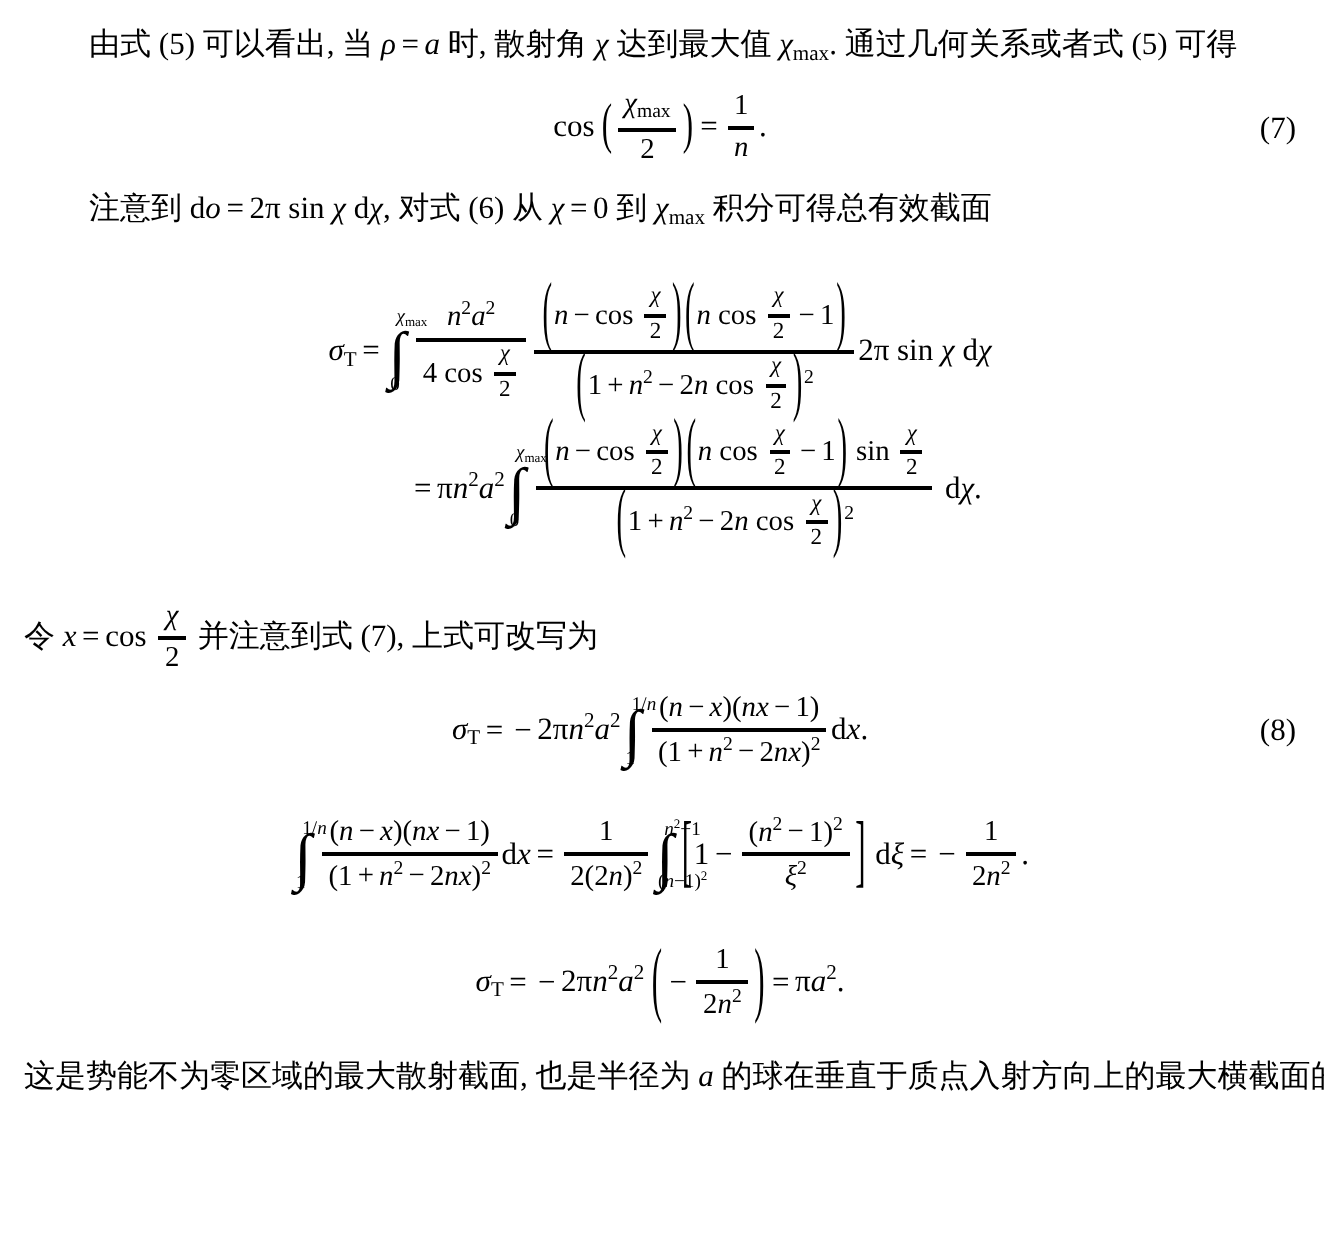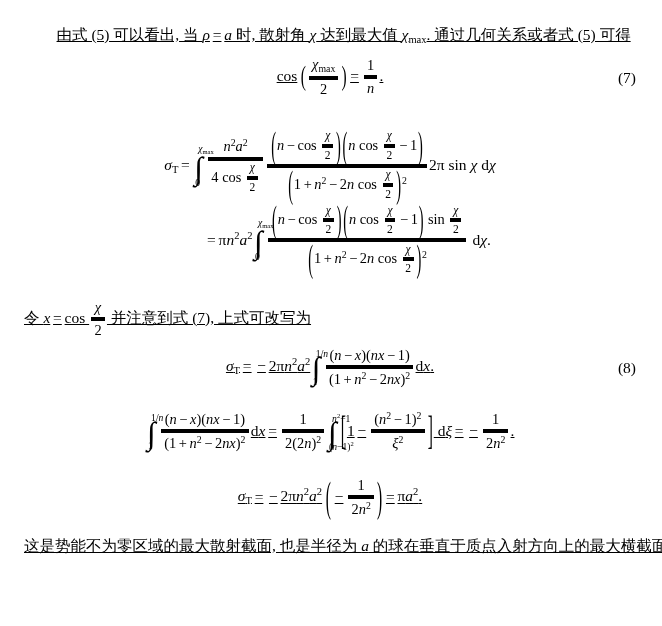--- a/index.html
+++ b/index.html
@@ -11,23 +11,22 @@
     height: 626px;
     background: #ffffff;
     font-family: "Liberation Serif", serif;
     color: #000000;
     overflow: hidden;
   }
   .page {
     position: relative;
     width: 662px;
     height: 509px;
-    padding: 12px;
+    padding: 0;
     box-sizing: border-box;
-    text-decoration: underline;
   }
   .para {
     font-size: 15.5px;
     line-height: 1.72;
     text-align: justify;
     margin: 0;
     padding: 0 14px 0 12px;
   }
   .para.indent {
     text-indent: 2.1em;
@@ -67,21 +66,21 @@
     vertical-align: middle;
     text-align: center;
     line-height: 1.18;
     margin: 0 0.14em;
     position: relative;
     top: -0.04em;
   }
   .frac > .num {
     display: block;
     padding: 0 0.22em 1px 0.22em;
-    border-bottom: 4px solid #000000;
+    border-bottom: 2px solid #000000;
     font-size: 0.93em;
   }
   .frac > .den {
     display: block;
     padding: 1px 0.22em 0 0.22em;
     font-size: 0.93em;
   }
   .sfrac > .num, .sfrac > .den { font-size: 0.8em; }
 
   .paren {
@@ -163,20 +162,23 @@
 
   <div class="sp8"></div>
   <div class="eqline">
     <span class="eqbody m">
       <span class="up">cos</span><span class="thin"></span><span class="paren">(</span><span class="frac"><span class="num"><span class="it">χ</span><span class="sub">max</span></span><span class="den up">2</span></span><span class="paren">)</span><span class="op">=</span><span class="frac"><span class="num up">1</span><span class="den it">n</span></span>.
     </span>
     <span class="eqnum m">(7)</span>
   </div>
 
   <div class="sp8"></div>
+  <p class="para indent">
+    <span class="m">注意到&nbsp;d<span class="it">o</span><span class="op">=</span>2π&nbsp;sin&nbsp;<span class="it">χ</span>&nbsp;d<span class="it">χ</span>,&nbsp;对式&nbsp;(6)&nbsp;从&nbsp;<span class="it">χ</span><span class="op">=</span>0&nbsp;到&nbsp;<span class="it">χ</span><span class="sub">max</span>&nbsp;积分可得总有效截面</span>
+  </p>
 
   <div class="sp12"></div>
   <div class="blockeq">
     <span class="alignblock">
       <span class="alignrow tall">
         <span class="m"><span class="it">σ</span><span class="sub">T</span><span class="op">=</span></span><span class="m intwrap"><span class="intg">∫</span><span class="lim-top"><span class="it">χ</span><span class="sub">max</span></span><span class="lim-bot">0</span></span><span class="m"><span class="frac"><span class="num"><span class="it">n</span><span class="sup">2</span><span class="it">a</span><span class="sup">2</span></span><span class="den">4&nbsp;cos&nbsp;<span class="frac sfrac"><span class="num it">χ</span><span class="den up">2</span></span></span></span><span class="frac"><span class="num"><span class="paren-lg">(</span><span class="it">n</span><span class="op">−</span>cos&nbsp;<span class="frac sfrac"><span class="num it">χ</span><span class="den up">2</span></span><span class="paren-lg">)</span><span class="paren-lg">(</span><span class="it">n</span>&nbsp;cos&nbsp;<span class="frac sfrac"><span class="num it">χ</span><span class="den up">2</span></span><span class="op">−</span>1<span class="paren-lg">)</span></span><span class="den"><span class="paren-lg">(</span>1<span class="op">+</span><span class="it">n</span><span class="sup">2</span><span class="op">−</span>2<span class="it">n</span>&nbsp;cos&nbsp;<span class="frac sfrac"><span class="num it">χ</span><span class="den up">2</span></span><span class="paren-lg">)</span><span class="sup">2</span></span></span>2π&nbsp;sin&nbsp;<span class="it">χ</span>&nbsp;d<span class="it">χ</span></span>
       </span>
       <span class="alignrow tall">
         <span class="m" style="display:inline-block;min-width:40px;"></span><span class="m"><span class="op">=</span>π<span class="it">n</span><span class="sup">2</span><span class="it">a</span><span class="sup">2</span></span><span class="m intwrap"><span class="intg">∫</span><span class="lim-top"><span class="it">χ</span><span class="sub">max</span></span><span class="lim-bot">0</span></span><span class="m"><span class="frac"><span class="num"><span class="paren-lg">(</span><span class="it">n</span><span class="op">−</span>cos&nbsp;<span class="frac sfrac"><span class="num it">χ</span><span class="den up">2</span></span><span class="paren-lg">)</span><span class="paren-lg">(</span><span class="it">n</span>&nbsp;cos&nbsp;<span class="frac sfrac"><span class="num it">χ</span><span class="den up">2</span></span><span class="op">−</span>1<span class="paren-lg">)</span>&nbsp;sin&nbsp;<span class="frac sfrac"><span class="num it">χ</span><span class="den up">2</span></span></span><span class="den"><span class="paren-lg">(</span>1<span class="op">+</span><span class="it">n</span><span class="sup">2</span><span class="op">−</span>2<span class="it">n</span>&nbsp;cos&nbsp;<span class="frac sfrac"><span class="num it">χ</span><span class="den up">2</span></span><span class="paren-lg">)</span><span class="sup">2</span></span></span>&nbsp;d<span class="it">χ</span>.</span>
       </span>

